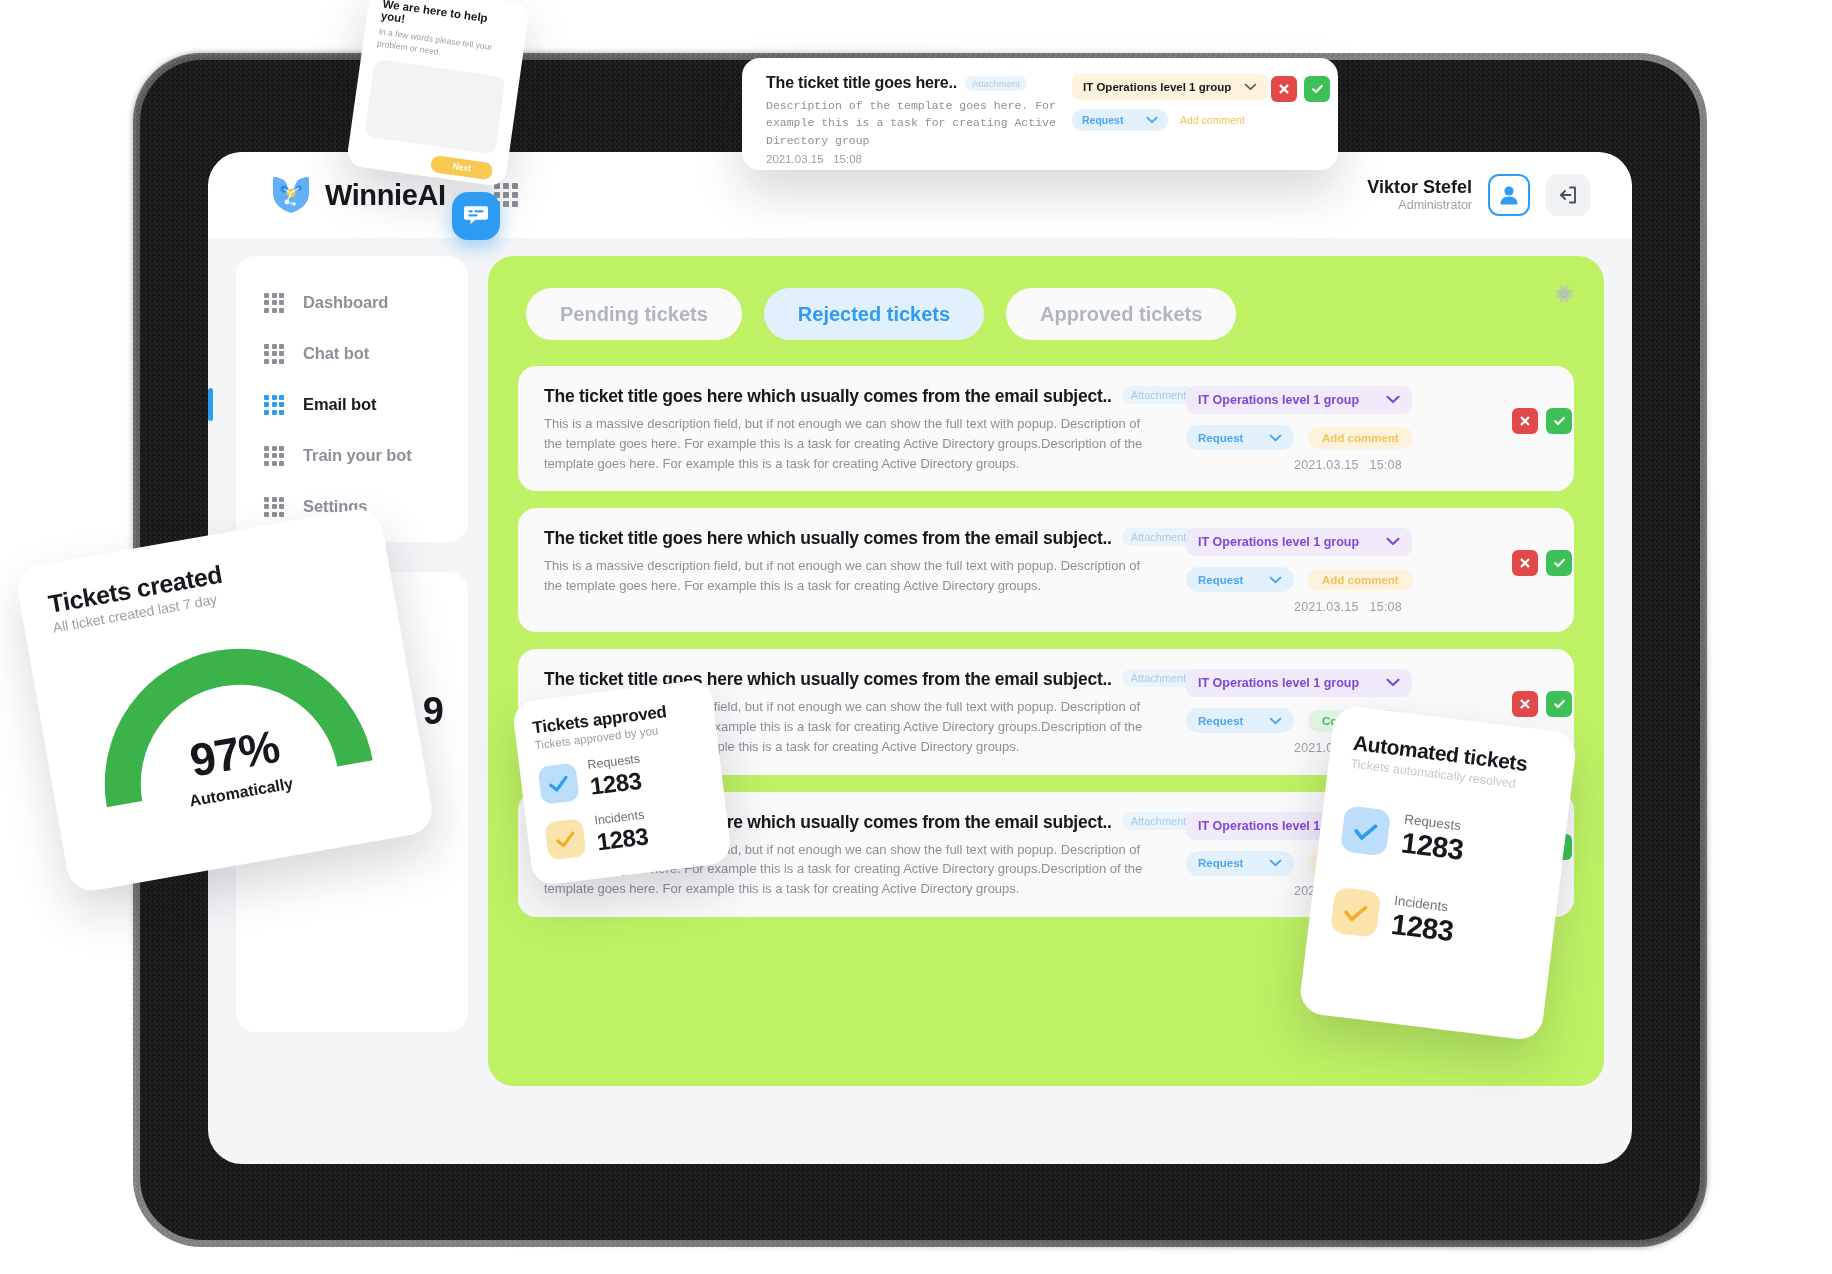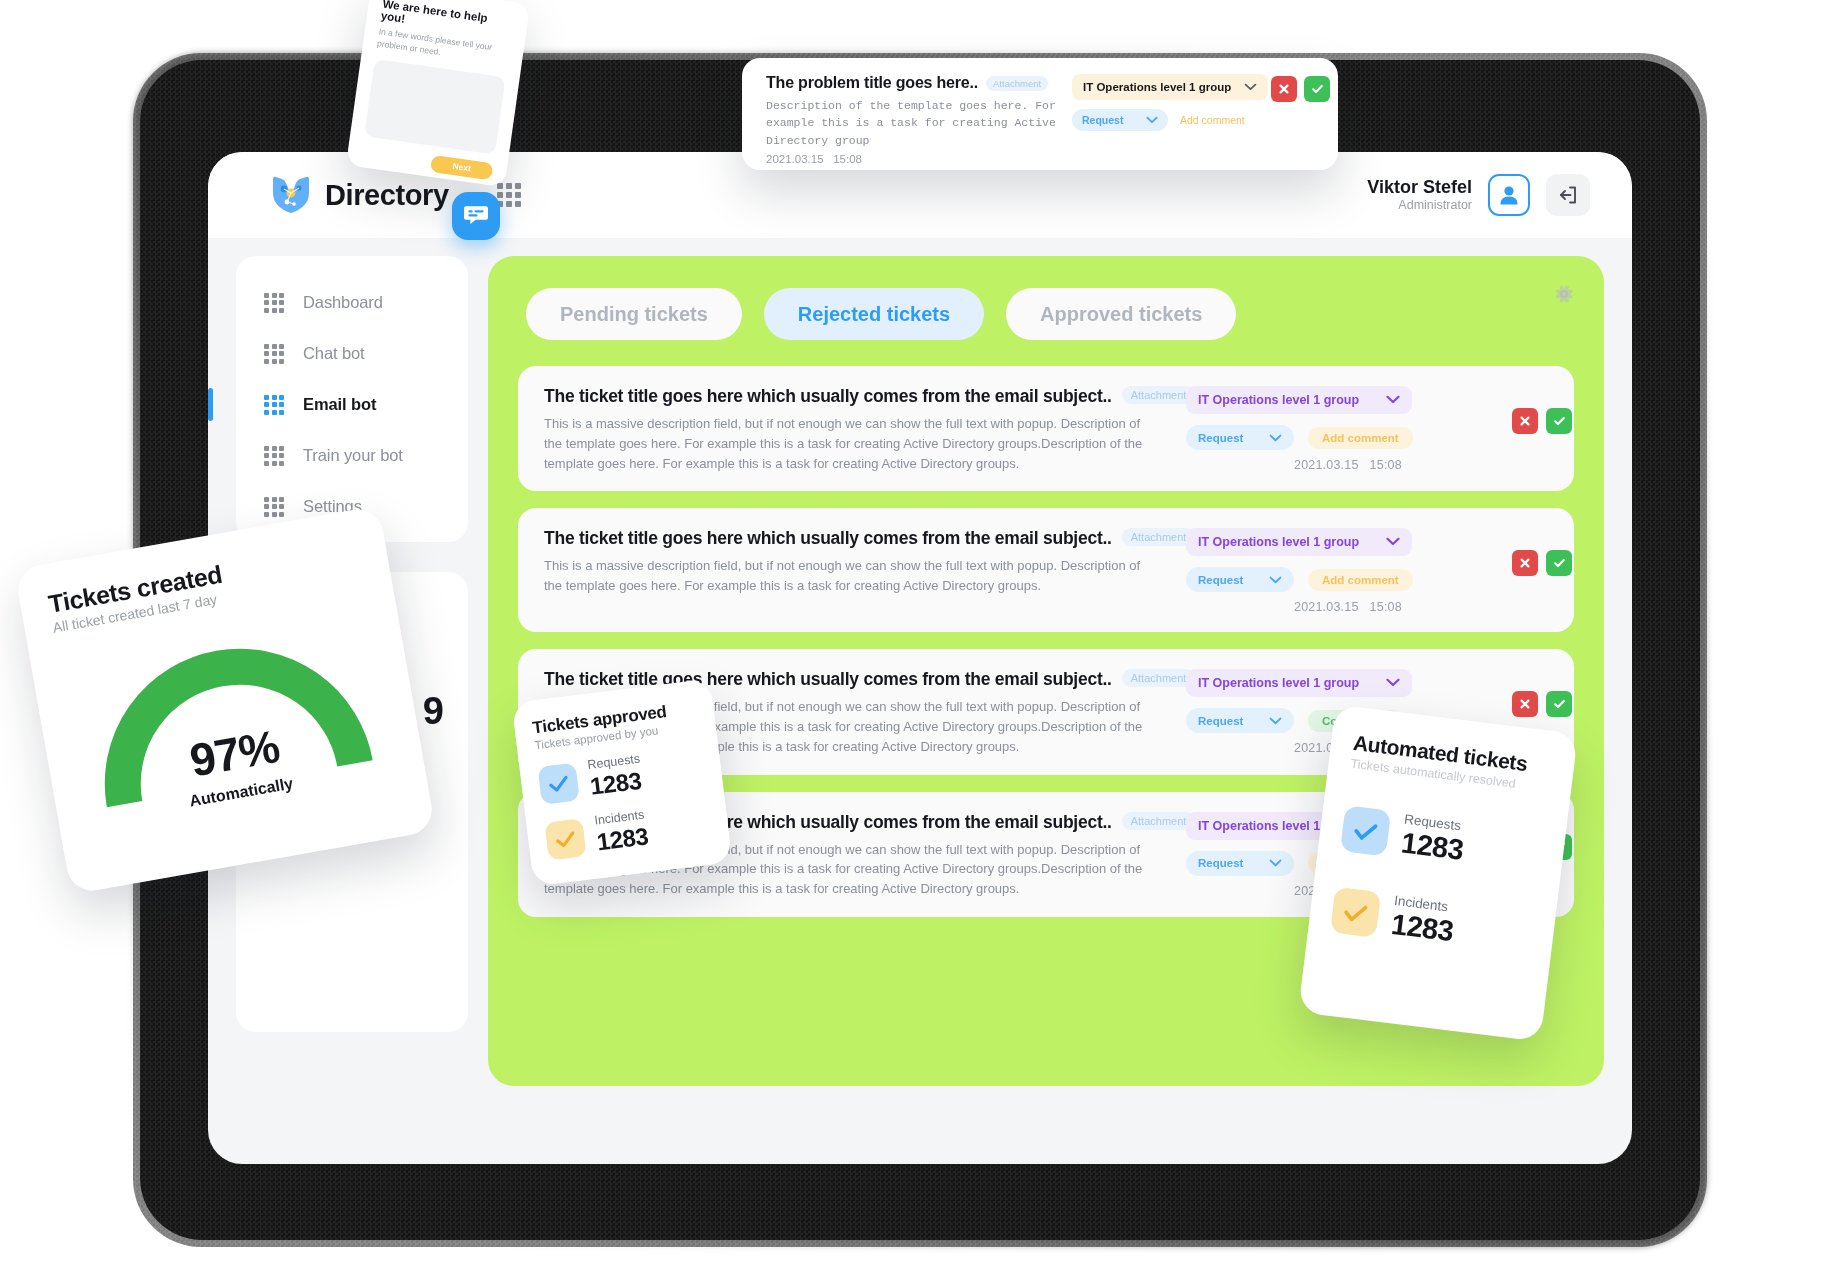--- a/index.html
+++ b/index.html
@@ -98,21 +98,21 @@
     background:#fff; border-radius:20px;
   }
   .nav-list{ padding:28px 0 0 0; }
   .nav-item{
     position:relative;
     display:flex; align-items:center; gap:19px;
     height:37px; padding-left:28px; margin-bottom:0;
     cursor:pointer;
   }
   .nav-item + .nav-item{ margin-top:14px; }
-  .nav-label{ font-size:16.5px; color:#8b9099; font-weight:400; letter-spacing:-.1px; }
+  .nav-label{ font-size:16.5px; color:#8b9099; font-weight:700; letter-spacing:-.1px; }
   .nav-item.active .nav-label{ color:#16181d; font-weight:700; }
   .nav-item.active::before{
     content:""; position:absolute; left:-28px; top:2px;
     width:5px; height:33px; border-radius:3px; background:#2f9cf4;
   }
 
   .sidebar-lower{
     position:absolute; left:28px; top:420px;
     width:232px; height:460px;
     background:#fff; border-radius:20px;
@@ -335,21 +335,21 @@
           <svg width="42" height="40" viewBox="0 0 42 40">
             <path d="M3 4 Q3 1 6 2 L12 4 Q15 5 16 8 L21 20 L26 8 Q27 5 30 4 L36 2 Q39 1 39 4 L39 18 Q39 32 21 38 Q3 32 3 18 Z" fill="#62b0f7"></path>
             <circle cx="14" cy="14" r="3.4" fill="#2f8ce6"></circle>
             <circle cx="21" cy="18" r="4.4" fill="#f9c851"></circle>
             <circle cx="29" cy="13" r="2.6" fill="#2f8ce6"></circle>
             <circle cx="17" cy="27" r="2.4" fill="#fff"></circle>
             <circle cx="24" cy="29" r="1.8" fill="#fff"></circle>
             <path d="M14 14 L21 18 M21 18 L29 13 M21 18 L17 27 M17 27 L24 29" stroke="#ffffff" stroke-width="1.2" fill="none" opacity=".85"></path>
           </svg>
         </span>
-        <span class="brand-name">Directory</span>
+        <span class="brand-name">WinnieAI</span>
       </div>
       <div class="grid-dots header-apps">
         <i></i>
           <i></i>
           <i></i>
           <i></i>
           <i></i>
           <i></i>
           <i></i>
           <i></i>
@@ -680,21 +680,21 @@
         <rect x="5.4" y="8.2" width="4.4" height="2.2" rx="1.1" fill="#2f9cf4"></rect>
         <rect x="11.4" y="8.2" width="9.2" height="2.2" rx="1.1" fill="#2f9cf4"></rect>
         <rect x="5.4" y="12.2" width="9.2" height="2.2" rx="1.1" fill="#2f9cf4"></rect>
       </svg>
     </span>
   </div>
 
   <div class="float ticket-popup">
     <div class="tp-main">
       <div class="tp-titlerow">
-        <span class="tp-title">The problem title goes here..</span>
+        <span class="tp-title">The ticket title goes here..</span>
         <span class="tp-attach">Attachment</span>
       </div>
       <div class="tp-desc">Description of the template goes here. For example this is a task for creating Active Directory group</div>
       <div class="tp-date">
         <span>2021.03.15</span>&nbsp;&nbsp;
         <span>15:08</span>
       </div>
     </div>
     <div class="tp-side">
       <div class="tp-dropdown">

